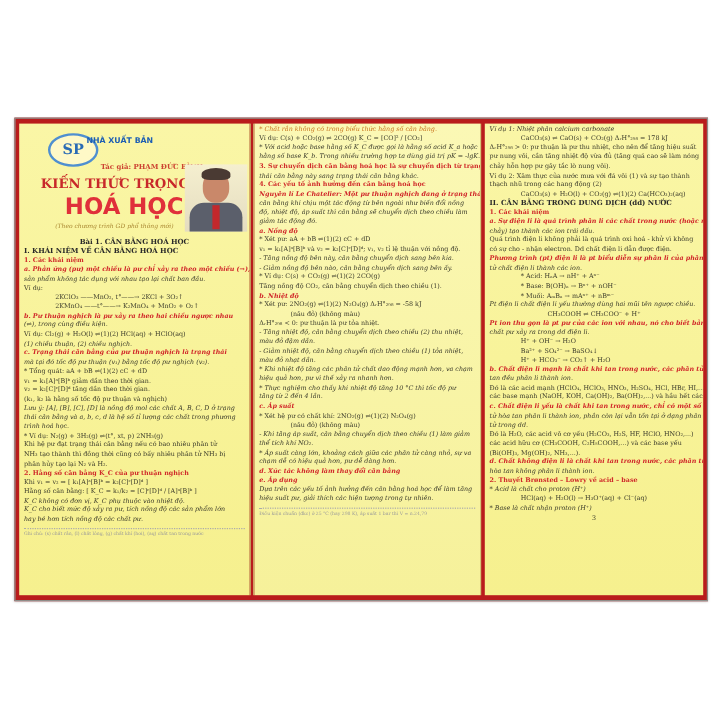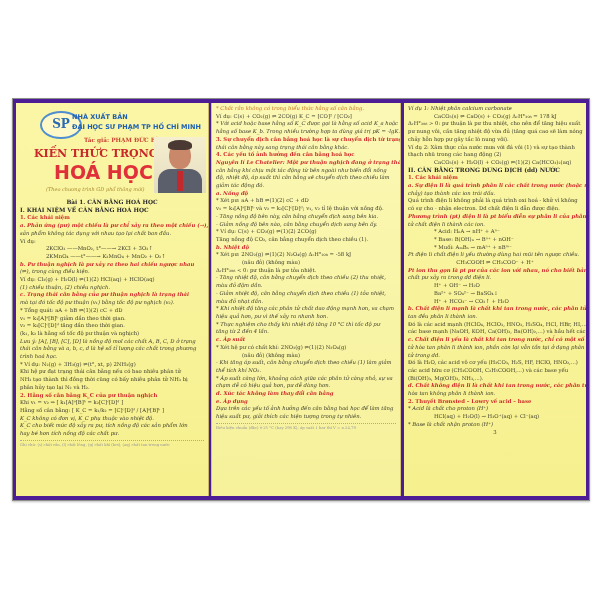--- a/index.html
+++ b/index.html
@@ -1,19 +1,19 @@
 <!DOCTYPE html>
 <html><head>
 <meta charset="utf-8">
 <style>
   html, body { margin:0; padding:0; }
   body { width:600px; height:600px; background:#ffffff; position:relative; overflow:hidden;
          font-family:"DejaVu Serif", serif; }
   .sheet { position:absolute; left:12px; top:98px; width:576px; height:401px;
-           background:#4c1d95; border:1px solid #8e8e8a; box-shadow:0 1px 2px rgba(0,0,0,0.25); }
+           background:#b91c1c; border:1px solid #8e8e8a; box-shadow:0 1px 2px rgba(0,0,0,0.25); }
   .col { position:absolute; top:4px; bottom:4px; overflow:hidden; padding:2px 4px;
          background:linear-gradient(#faf6a6,#f6f08e); box-sizing:border-box; }
   .c1 { left:3px; width:193px; border-right:1px solid #c8b86a; }
   .c2 { left:198px; width:190px; background:linear-gradient(#fbf8b5,#f6f19a); border-left:1px solid #d4c476; border-right:1px solid #d4c476;}
   .c3 { left:391px; width:182px; }
   .ln { font-size:5.3px; line-height:7.7px; color:#3a3a2a; white-space:nowrap; }
   .it { font-style:italic; }
   .red { color:#d0272a; font-weight:bold; font-style:italic; }
   .redh { color:#cf2a2a; font-weight:bold; }
   .h { font-weight:bold; color:#2a2a2a; font-size:5.8px; }
@@ -36,21 +36,20 @@
   .tie { position:absolute; left:23px; top:34px; width:6px; height:20px; background:#c3282c; }
   .body1 { position:absolute; top:96px; left:4px; right:4px; }
 </style>
 </head>
 <body>
 
 <div class="sheet">
   <div class="col c1">
     <div class="logo">SP</div>
     <div class="pub1">NHÀ XUẤT BẢN</div>
-    <div class="pub2">ĐẠI HỌC SƯ PHẠM TP HỒ CHÍ MINH</div>
     <div class="author">Tác giả: PHẠM ĐỨC BÌNH</div>
     <div class="title1">KIẾN THỨC TRỌNG TÂM</div>
     <div class="title2">HOÁ HỌC 11</div>
     <div class="sub">(Theo chương trình GD phổ thông mới)</div>
     <div class="photo">
       <div class="suit"></div>
         <div class="head"></div>
         <div class="hair"></div>
         <div class="tie"></div>
     </div>

